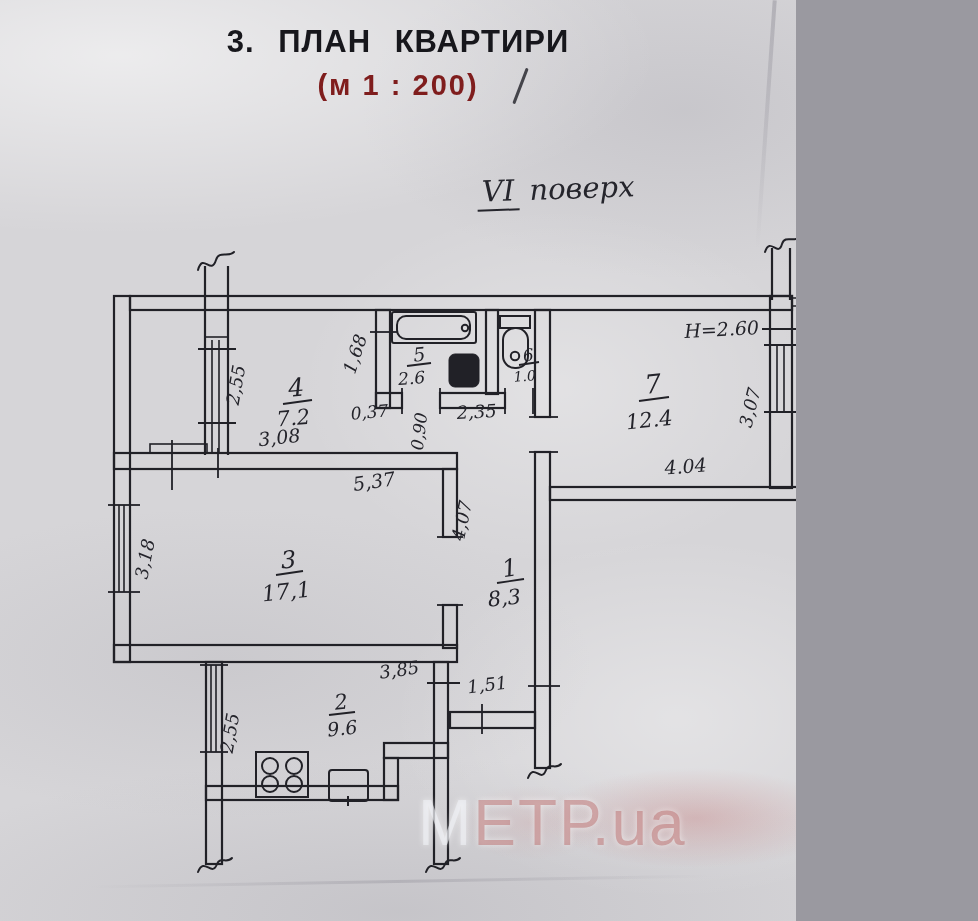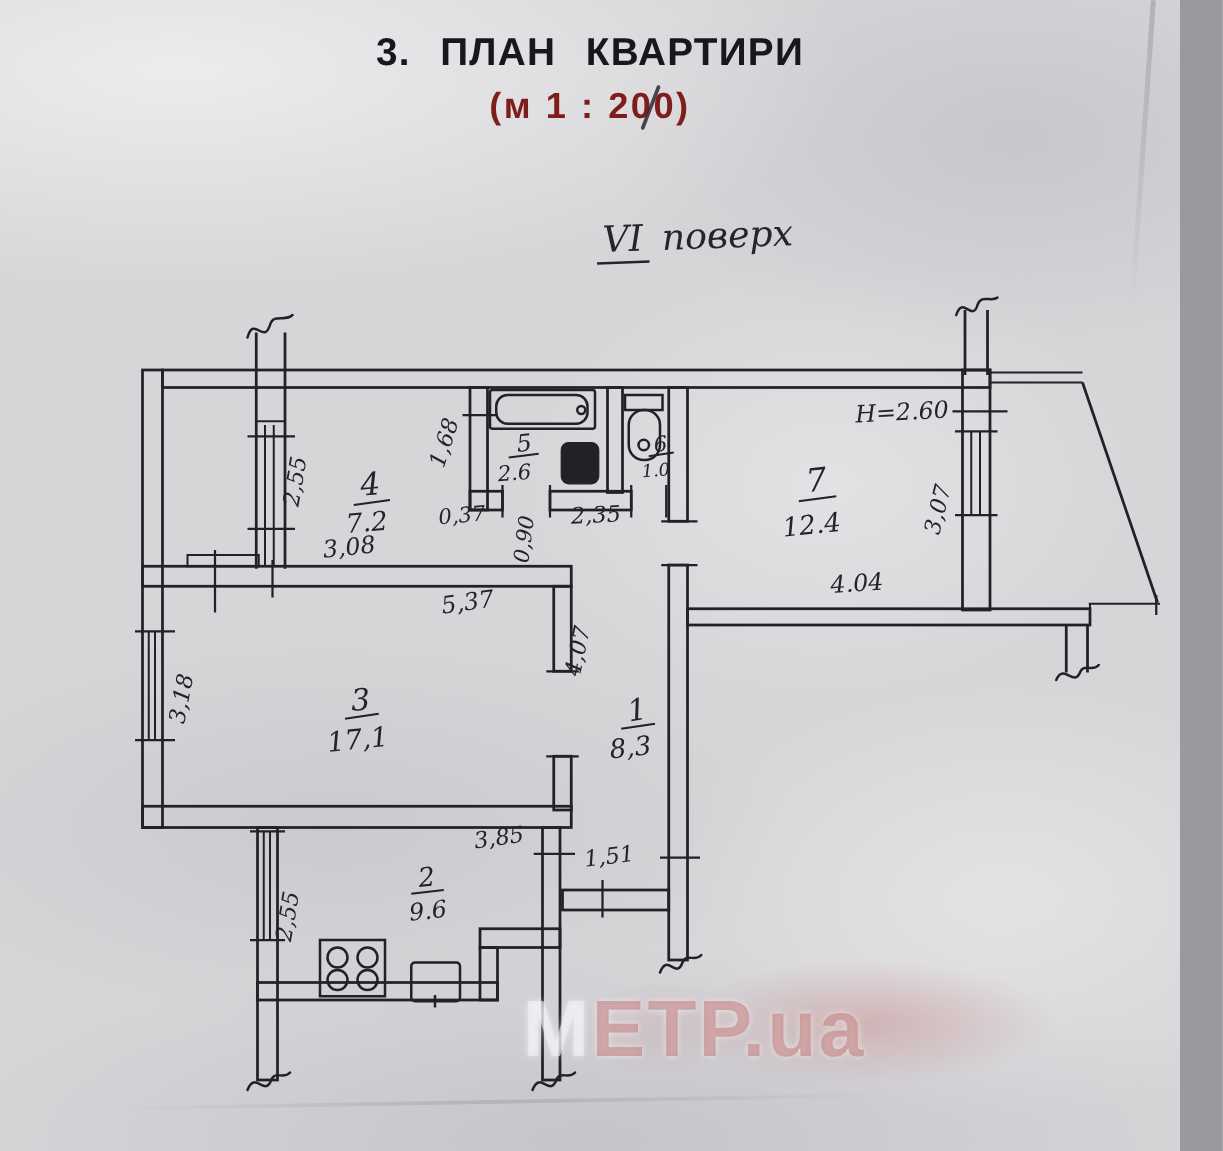--- a/index.html
+++ b/index.html
@@ -1,17 +1,17 @@
 <!DOCTYPE html>
 <html><head>
 <meta charset="utf-8">
 <style>
   html,body{margin:0;padding:0;background:#9a99a0;}
   .page{
-    position:relative;width:944px;height:921px;overflow:hidden;
+    position:relative;width:796px;height:921px;overflow:hidden;
     background:#d6d5d8;
     font-family:"Liberation Sans",sans-serif;
   }
   .paper-texture{
     position:absolute;inset:0;pointer-events:none;
     background:
       radial-gradient(900px 300px at 15% 6%, rgba(255,255,255,.55), rgba(255,255,255,0) 60%),
       radial-gradient(500px 260px at 86% 12%, rgba(150,148,158,.22), rgba(150,148,158,0) 65%),
       radial-gradient(430px 300px at 70% 42%, rgba(255,255,255,.30), rgba(255,255,255,0) 60%),
       radial-gradient(620px 260px at 28% 72%, rgba(145,143,152,.16), rgba(145,143,152,0) 60%),
@@ -61,21 +61,21 @@
   }
   .wm-blob{
     position:absolute;pointer-events:none;border-radius:50%;
   }
   .wm-blob.b1{left:545px;top:768px;width:300px;height:100px;
     background:radial-gradient(closest-side, rgba(198,128,128,.40), rgba(198,128,128,0));}
   .wm-blob.b2{left:455px;top:785px;width:150px;height:75px;
     background:radial-gradient(closest-side, rgba(198,128,128,.18), rgba(198,128,128,0));}
   .watermark{
     position:absolute;left:418px;top:786px;
-    font-weight:bold;font-size:64px;letter-spacing:2px;
+    font-weight:normal;font-size:64px;letter-spacing:2px;
     text-shadow:0 0 6px rgba(255,255,255,.55);
     pointer-events:none;white-space:nowrap;
   }
   .wm-first{color:rgba(240,242,246,.60);}
   .wm-rest{color:rgba(188,116,116,.55);}
 </style>
 </head>
 <body>
 
 <div class="page">

